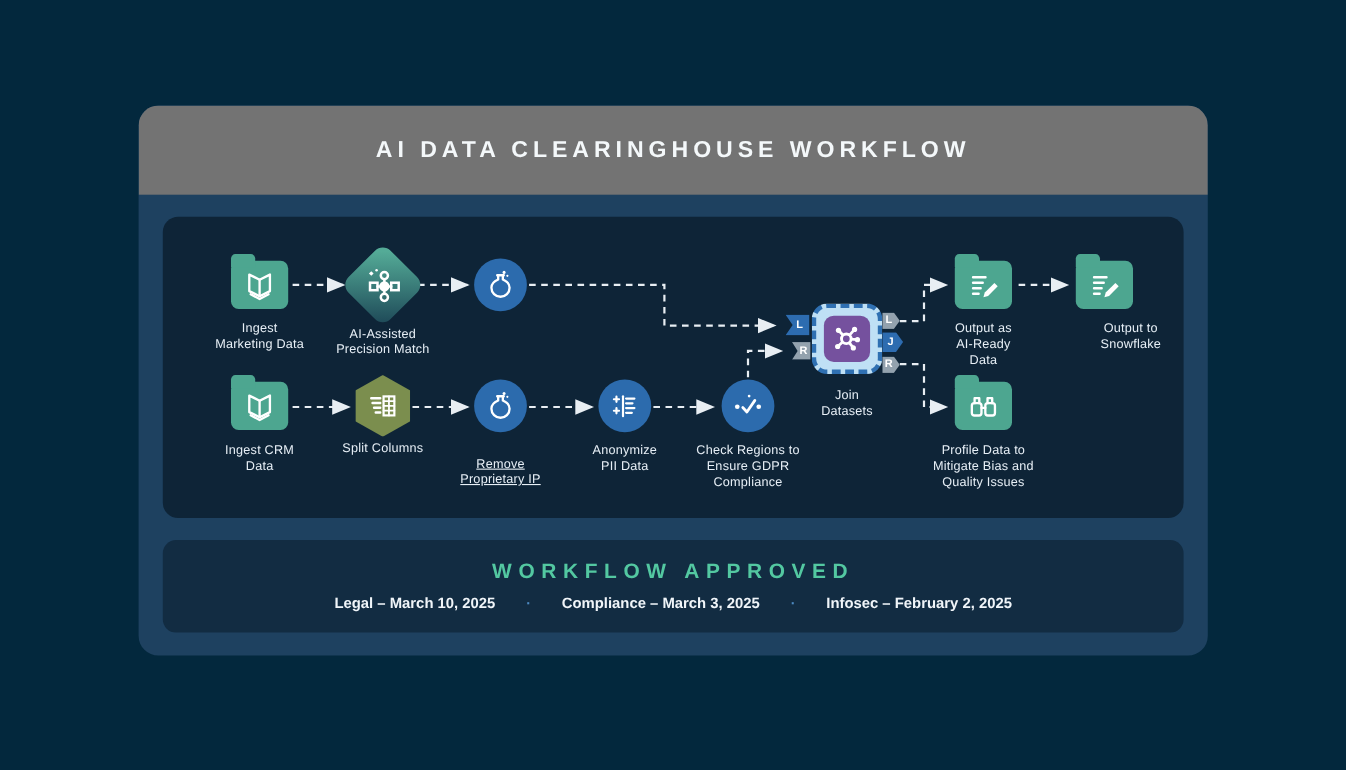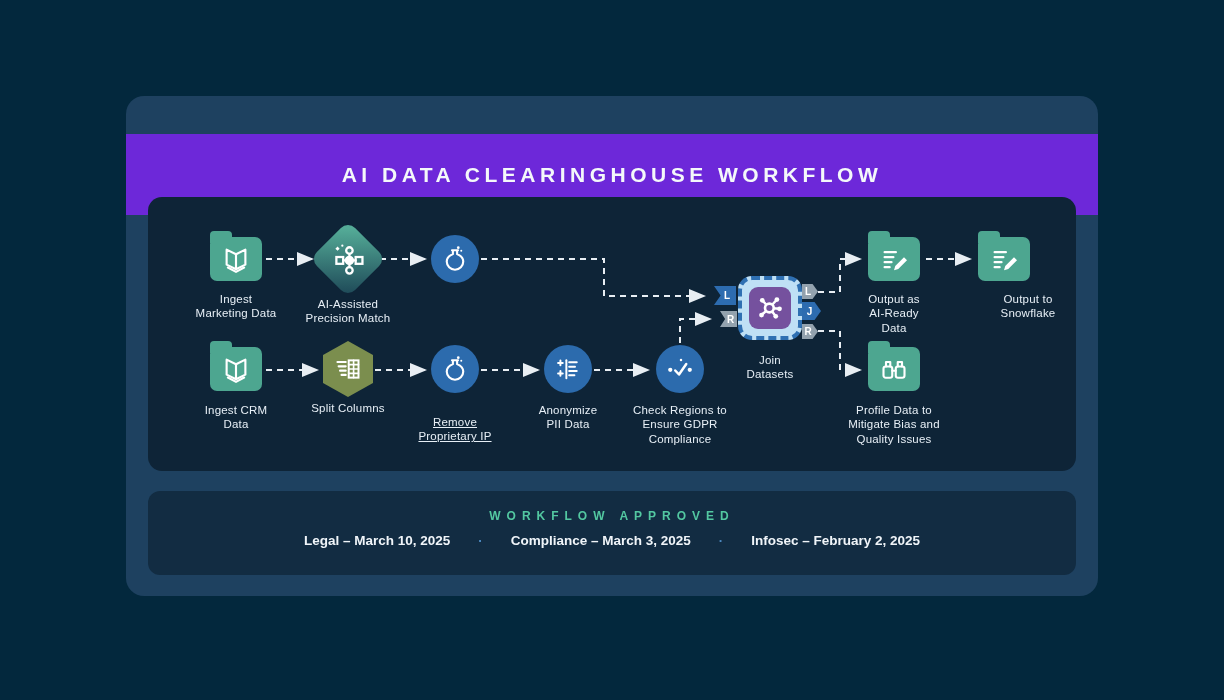--- a/index.html
+++ b/index.html
@@ -9,21 +9,21 @@
     font-family:"Liberation Sans", sans-serif;
     position:relative;
     overflow:hidden;
   }
   .card{
     position:absolute;left:126px;top:96px;width:972px;height:500px;
     background:#1e4160;border-radius:18px;overflow:hidden;
   }
   .card-header{
     position:absolute;left:0;top:0;width:100%;height:81px;
-    background:#6d28d9;display:flex;align-items:center;justify-content:center;margin-top:38px;
+    background:#737373;display:flex;align-items:center;justify-content:center;
   }
   .page-title{
     margin:0;color:#f4f8fa;font-size:21px;font-weight:700;letter-spacing:4.5px;
   }
   .canvas{
     position:absolute;left:22px;top:101px;width:928px;height:274px;
     background:#0e2437;border-radius:14px;
   }
   .connectors{position:absolute;left:0;top:0;width:928px;height:274px;}
   .node-icon{position:absolute;display:flex;align-items:center;justify-content:center;}
@@ -50,21 +50,21 @@
     color:#fff;font-weight:bold;font-size:10px;}
   .tag-in{clip-path:polygon(0 0,100% 0,100% 100%,0 100%,30% 50%);padding-left:4px;box-sizing:border-box;}
   .tag-out{clip-path:polygon(0 0,66% 0,100% 50%,66% 100%,0 100%);padding-right:4px;box-sizing:border-box;}
   .tag-blue{background:#2d6cb0;}
   .tag-gray{background:#93a2ae;}
   .approval{
     position:absolute;left:22px;top:395px;width:928px;height:84px;
     background:#122c42;border-radius:12px;text-align:center;
   }
   .approval-title{
-    margin-top:18px;color:#53c8a1;font-size:12px;font-weight:700;letter-spacing:6px;
+    margin-top:18px;color:#53c8a1;font-size:19px;font-weight:700;letter-spacing:6px;
   }
   .approval-row{
     margin-top:10px;color:#f0f5f9;font-size:13.5px;font-weight:600;
     display:flex;align-items:center;justify-content:center;
   }
   .sep{color:#4d8ac2;font-weight:700;margin:0 28px;font-size:13px;}
   svg.ic{display:block;}
 </style>
 </head>
 <body>

